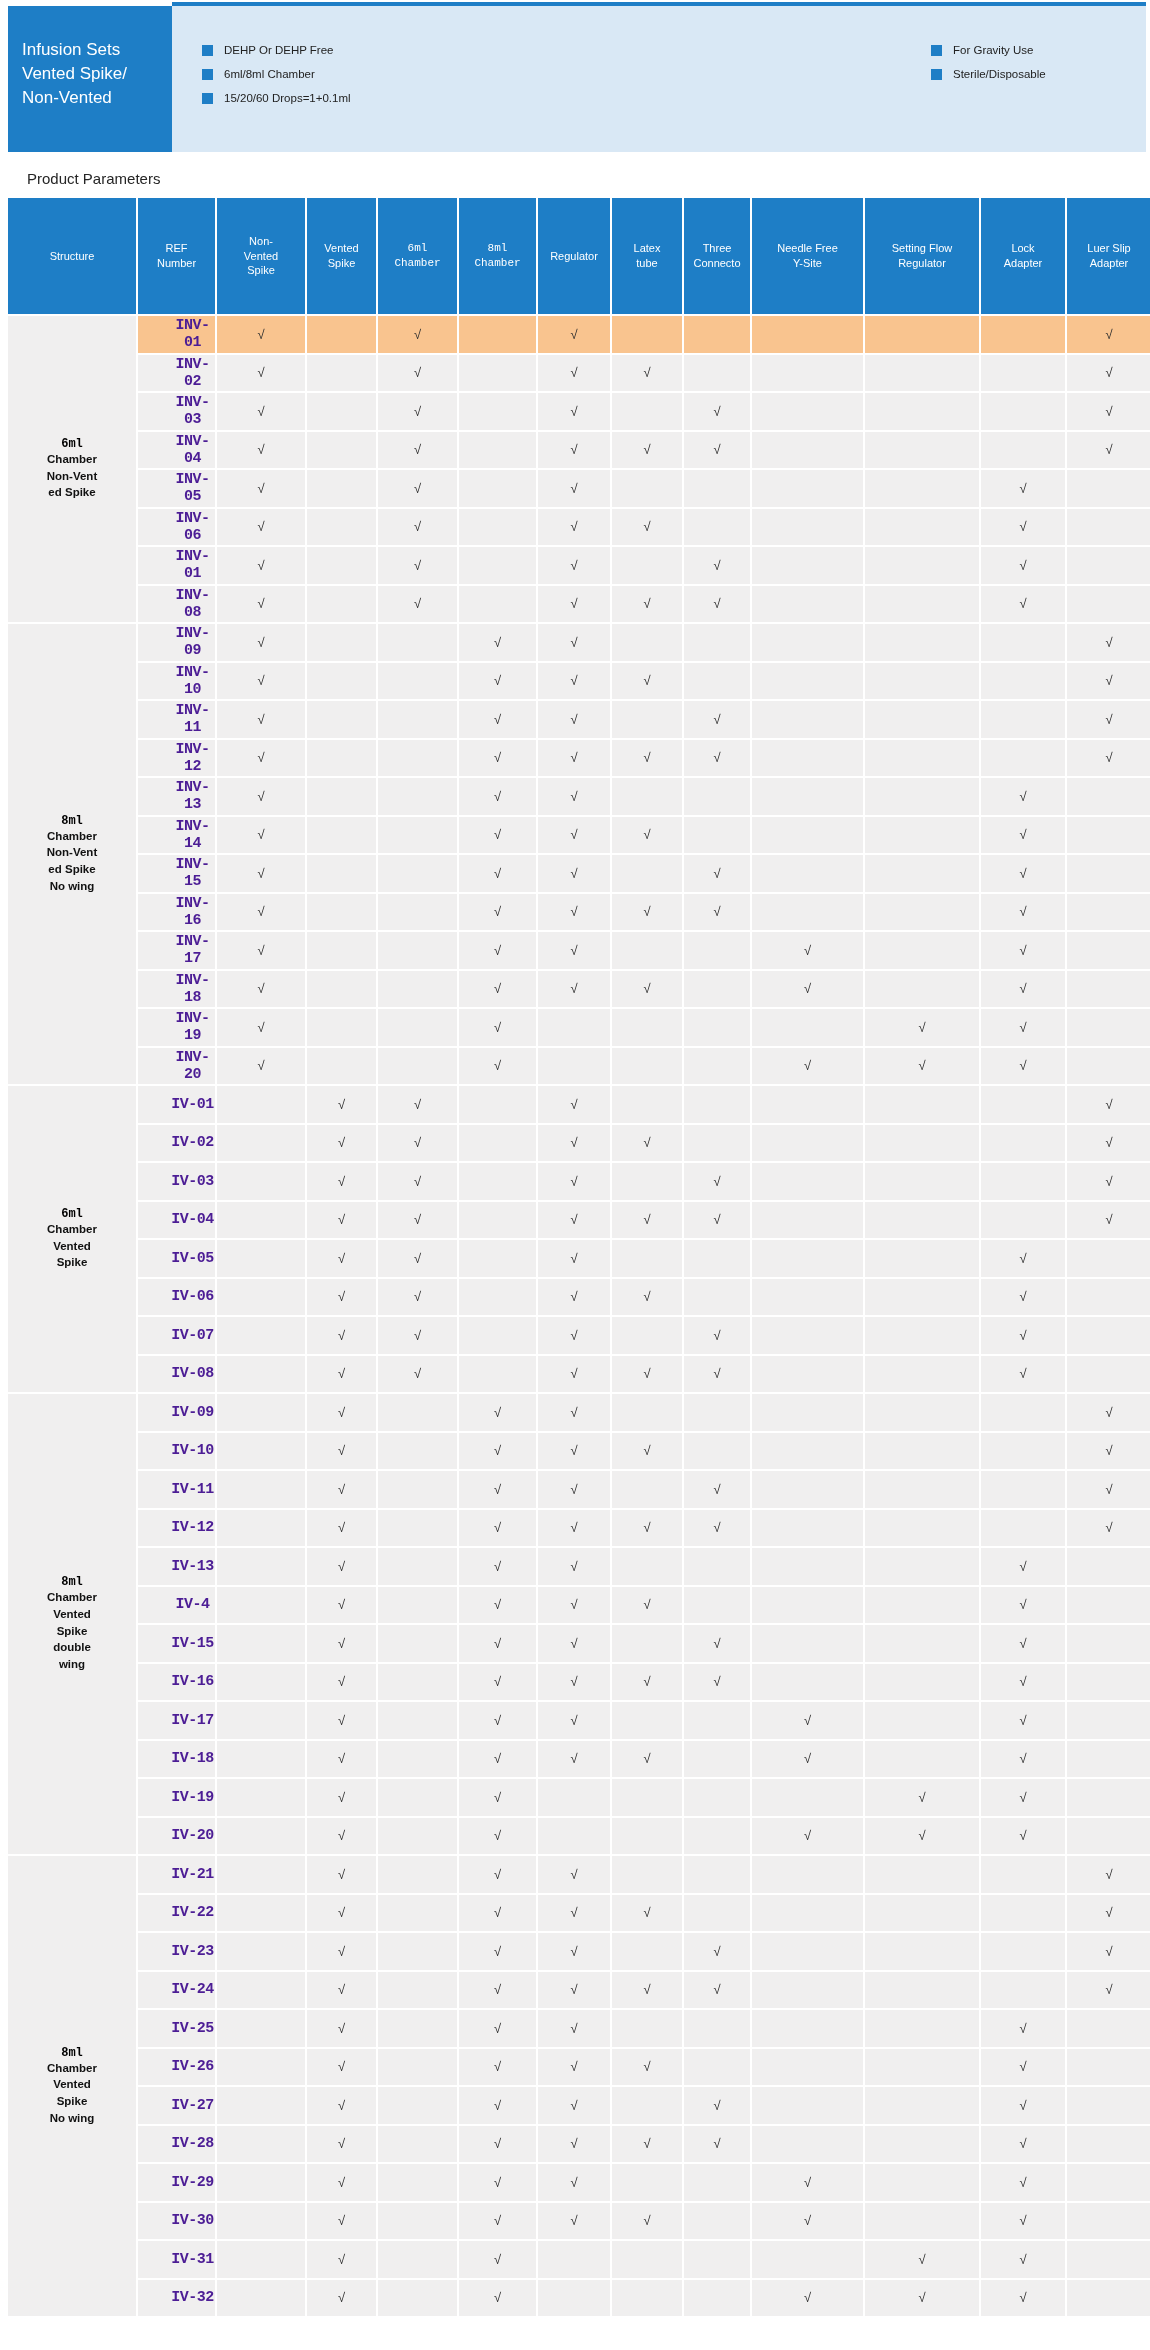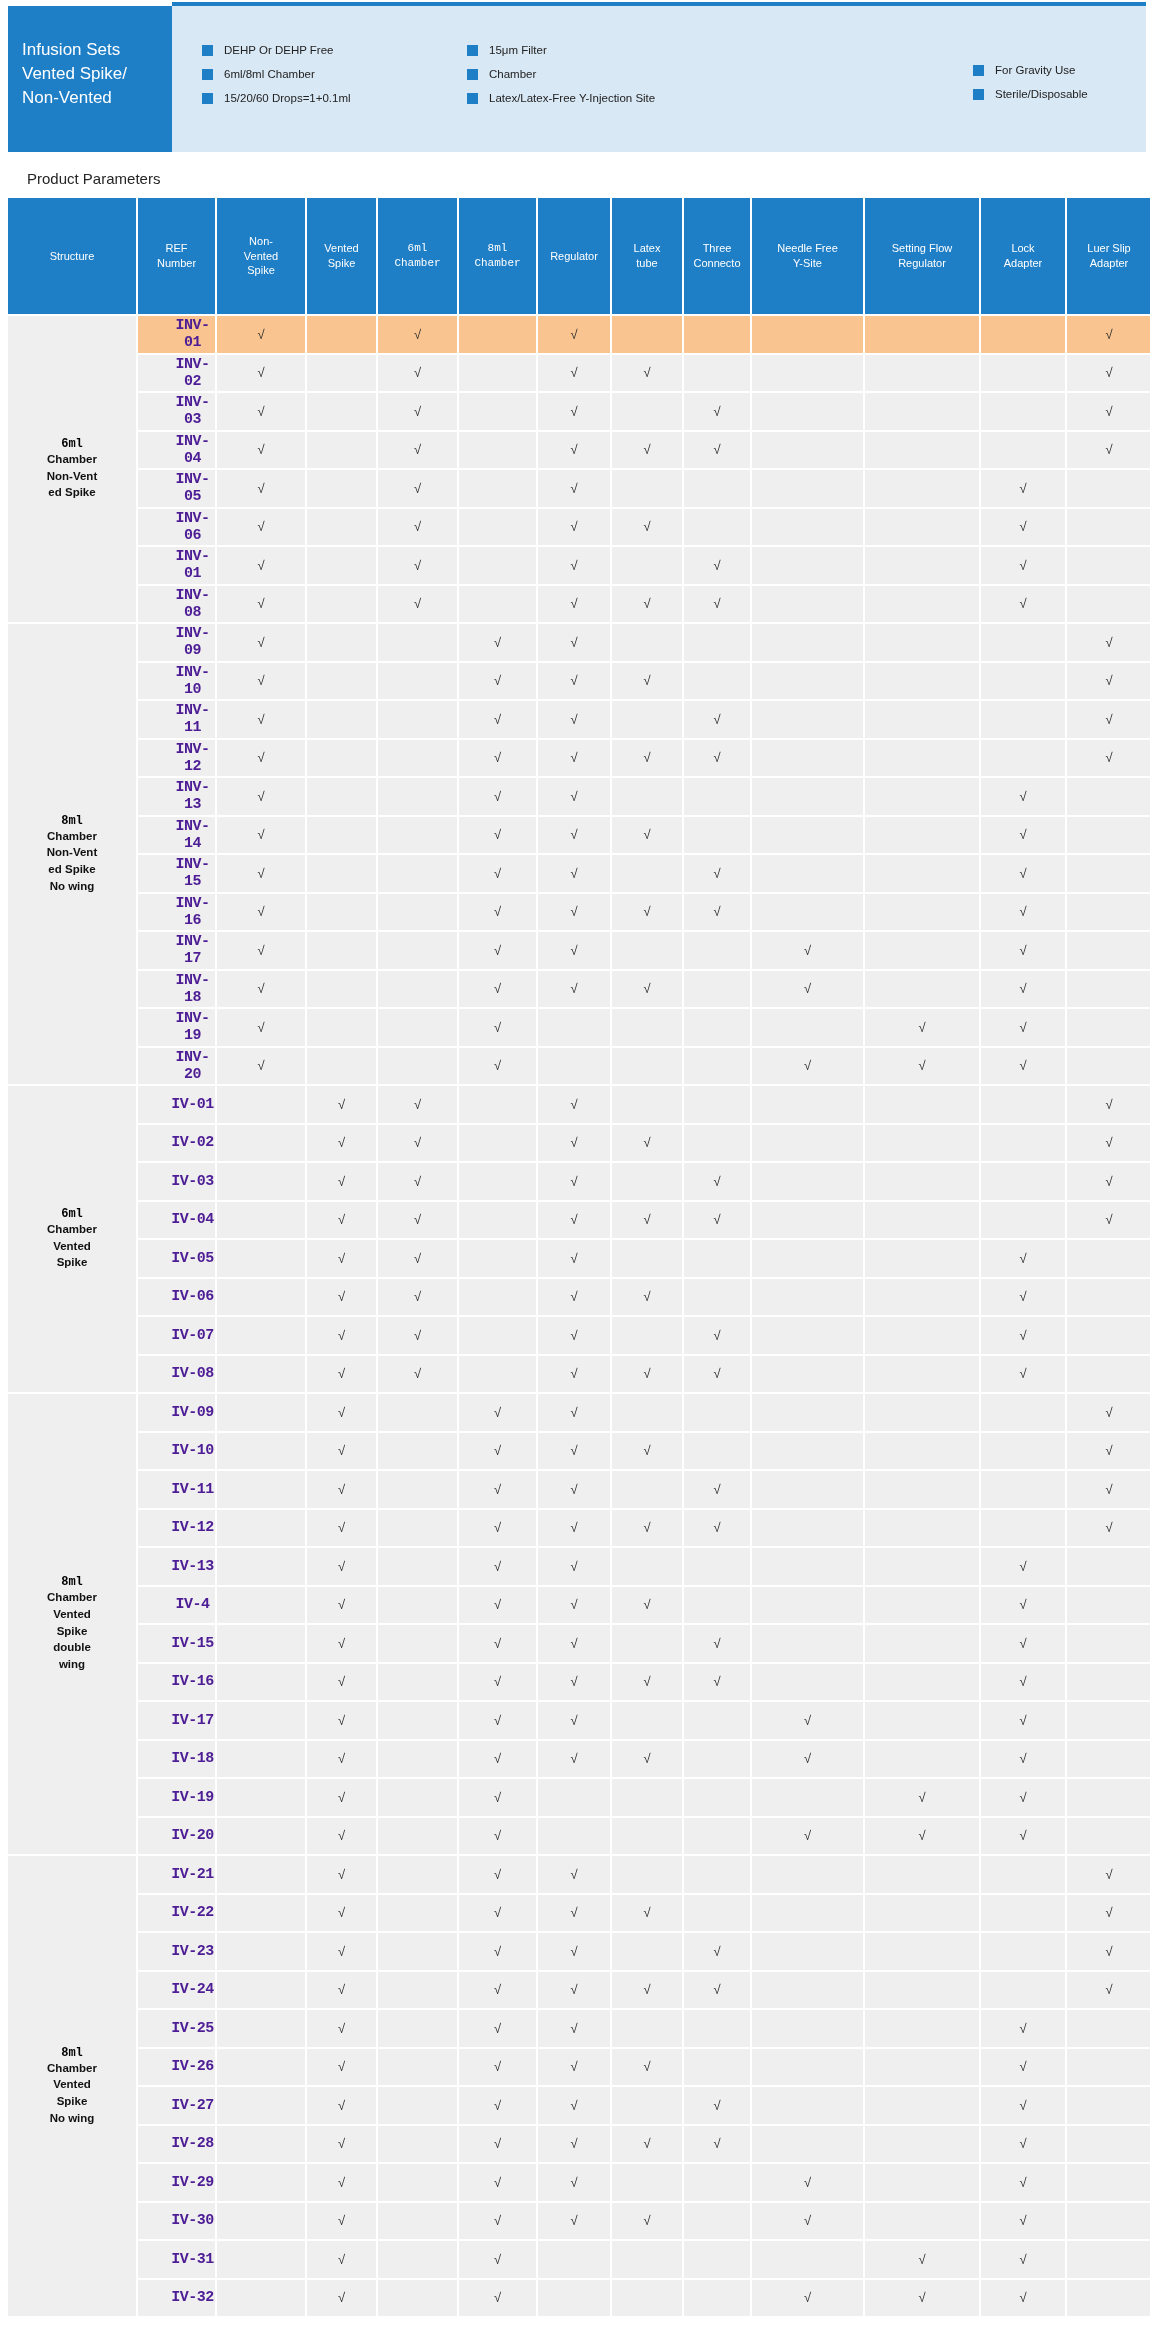--- a/index.html
+++ b/index.html
@@ -25,21 +25,21 @@
   }
   .banner-title {
     white-space: pre-line;
     font-size: 17px; line-height: 1.42;
     padding: 32px 0 0 14px;
   }
   .bullet-col { position: absolute; top: 38px; text-align: right; }
   .bullet-col-1 { left: 202px; }
   .bullet-col-2 { left: 467px; }
   .bullet-col-3 { left: 712px; }
-  .bullet-col-4 { left: 973px; margin-top: 20px; }
+  .bullet-col-4 { left: 931px; }
   .bullet-item { height: 24px; display: flex; align-items: center; font-size: 11.5px; color: #222; }
   .sq {
     display: inline-block; width: 11px; height: 11px; background: #1e7ec6;
     margin-right: 11px; flex: 0 0 auto;
   }
 
   
   .section-title {
     margin: 18px 4px 0 27px;
     font-size: 15px; color: #252525;
@@ -100,34 +100,20 @@
         <span class="sq"></span>
         <span>DEHP Or DEHP Free</span>
       </div>
     <div class="bullet-item">
         <span class="sq"></span>
         <span>6ml/8ml Chamber</span>
       </div>
     <div class="bullet-item">
         <span class="sq"></span>
         <span>15/20/60 Drops=1+0.1ml</span>
-      </div>
-  </div>
-  <div class="bullet-col bullet-col-2">
-    <div class="bullet-item">
-        <span class="sq"></span>
-        <span>15μm Filter</span>
-      </div>
-    <div class="bullet-item">
-        <span class="sq"></span>
-        <span>Chamber</span>
-      </div>
-    <div class="bullet-item">
-        <span class="sq"></span>
-        <span>Latex/Latex-Free Y-Injection Site</span>
       </div>
   </div>
   <div class="bullet-col bullet-col-4">
     <div class="bullet-item">
         <span class="sq"></span>
         <span>For Gravity Use</span>
       </div>
     <div class="bullet-item">
         <span class="sq"></span>
         <span>Sterile/Disposable</span>

